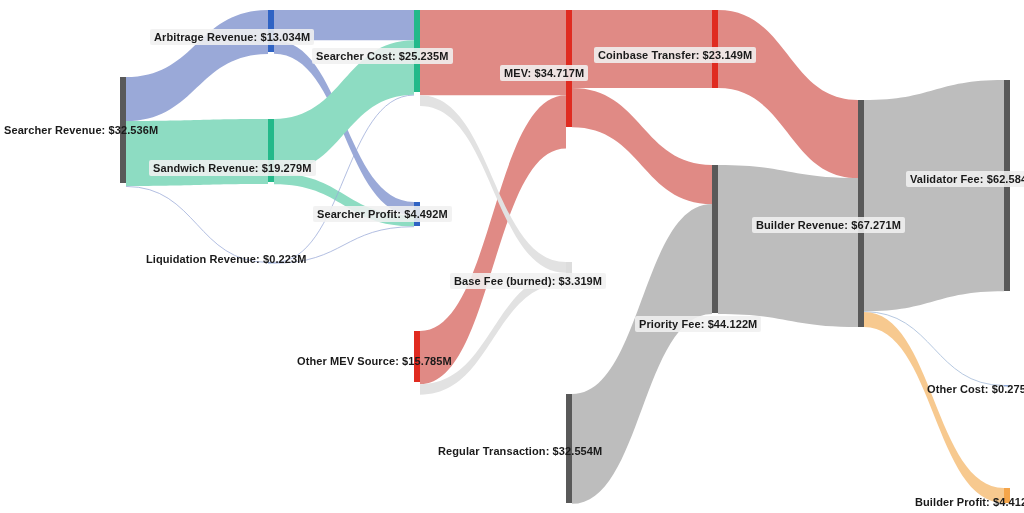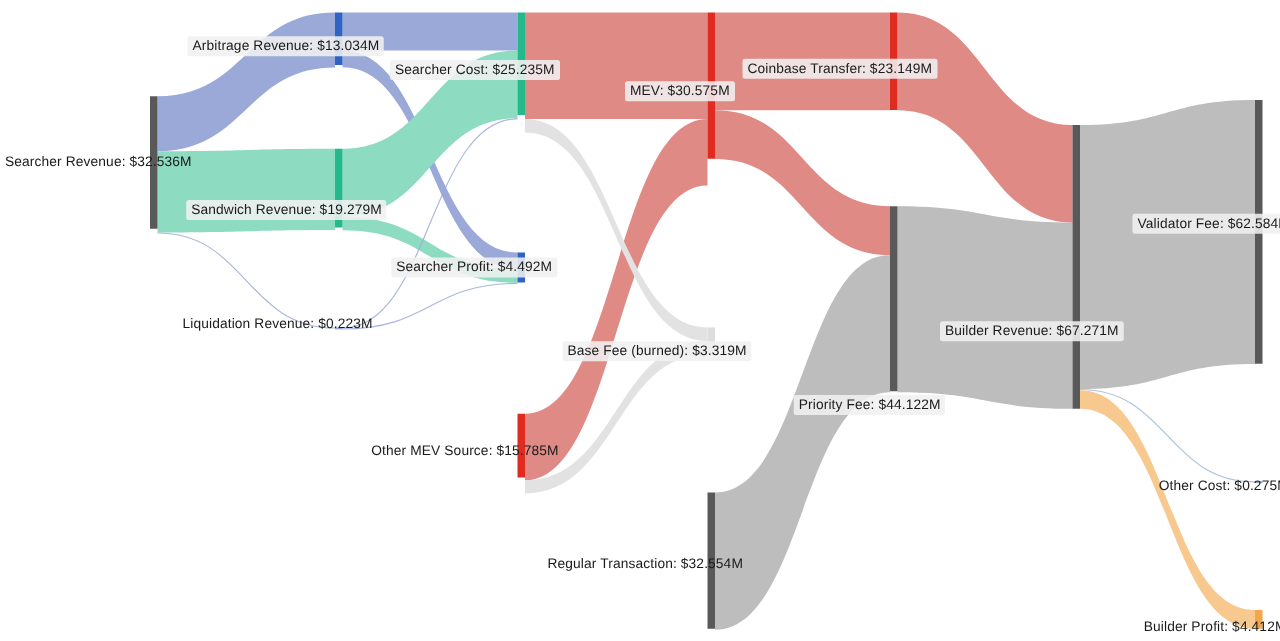--- a/index.html
+++ b/index.html
@@ -1,21 +1,21 @@
 <!DOCTYPE html>
 <html><head>
 <meta charset="utf-8">
 <style>
   html,body{margin:0;padding:0;background:#ffffff;}
   body{width:1024px;height:513px;overflow:hidden;
        font-family:"Liberation Sans","DejaVu Sans",sans-serif;}
   #stage{position:relative;width:1024px;height:513px;background:#fff;}
   svg#sankey{position:absolute;left:0;top:0;width:1024px;height:513px;display:block;}
   .nodelabel{position:absolute;font-size:11px;color:#1a1a1a;white-space:nowrap;
-             line-height:14px;letter-spacing:.1px;}
+             line-height:14px;letter-spacing:.1px;font-weight:bold;}
   .nodelabel.boxed{background:rgba(240,240,240,.88);padding:1px 4px;border-radius:2px;}
   .nodelabel.plain{background:transparent;padding:1px 2px;}
 </style>
 </head>
 <body>
 
 <div id="stage">
   <svg id="sankey" viewBox="0 0 1024 513">
     <g id="links-layer">
         <path d="M126,77 C197,77 197,10 268,10
@@ -77,23 +77,23 @@
       </g>
   </svg>
   <div id="labels-layer">
       <div class="nodelabel plain" style="left: 2px; top: 122px;">Searcher Revenue: $32.536M</div>
       <div class="nodelabel boxed" style="left: 150px; top: 29px;">Arbitrage Revenue: $13.034M</div>
       <div class="nodelabel boxed" style="left: 149px; top: 160px;">Sandwich Revenue: $19.279M</div>
       <div class="nodelabel plain" style="left: 144px; top: 251px;">Liquidation Revenue: $0.223M</div>
       <div class="nodelabel boxed" style="left: 312px; top: 48px;">Searcher Cost: $25.235M</div>
       <div class="nodelabel boxed" style="left: 313px; top: 206px;">Searcher Profit: $4.492M</div>
       <div class="nodelabel plain" style="left: 295px; top: 353px;">Other MEV Source: $15.785M</div>
-      <div class="nodelabel boxed" style="left: 500px; top: 65px;">MEV: $30.575M</div>
+      <div class="nodelabel boxed" style="left: 500px; top: 65px;">MEV: $34.717M</div>
       <div class="nodelabel plain" style="left: 436px; top: 443px;">Regular Transaction: $32.554M</div>
       <div class="nodelabel boxed" style="left: 594px; top: 47px;">Coinbase Transfer: $23.149M</div>
       <div class="nodelabel boxed" style="left: 450px; top: 273px;">Base Fee (burned): $3.319M</div>
       <div class="nodelabel boxed" style="left: 635px; top: 316px;">Priority Fee: $44.122M</div>
-      <div class="nodelabel boxed" style="left: 752px; top: 217px; margin-top: 40px;">Builder Revenue: $67.271M</div>
+      <div class="nodelabel boxed" style="left: 752px; top: 217px;">Builder Revenue: $67.271M</div>
       <div class="nodelabel boxed" style="left: 906px; top: 171px;">Validator Fee: $62.584M</div>
       <div class="nodelabel plain" style="left: 925px; top: 381px;">Other Cost: $0.275M</div>
       <div class="nodelabel plain" style="left: 913px; top: 494px;">Builder Profit: $4.412M</div>
     </div>
 </div>
 
 </body></html>

